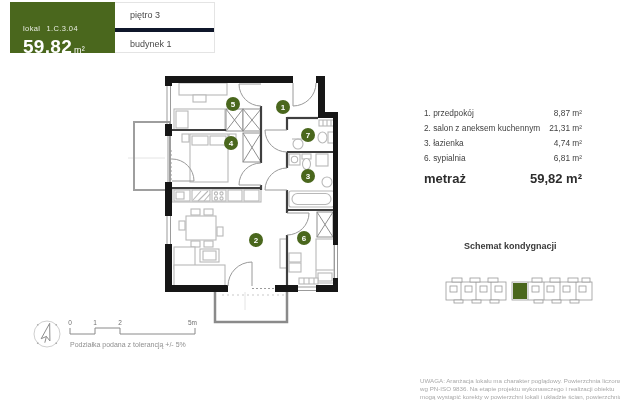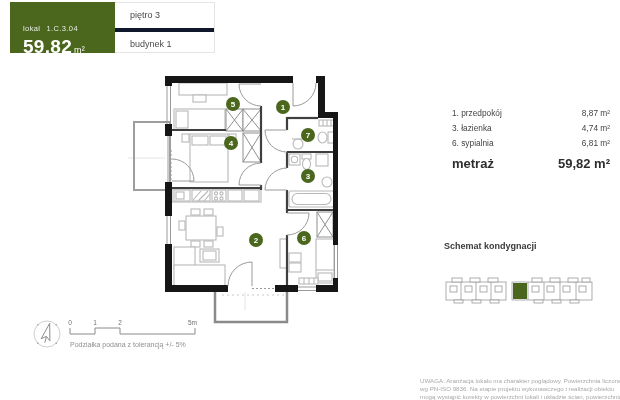--- a/index.html
+++ b/index.html
@@ -14,27 +14,27 @@
   .hdr-green .sub{font-size:7.5px;letter-spacing:.4px;color:rgba(255,255,255,.88);}
   .hdr-green .sub .num{margin-left:6px;}
   .hdr-green .big{font-size:19px;font-weight:bold;margin-top:3px;letter-spacing:.3px;}
   .hdr-green .unit{font-size:9px;font-weight:normal;margin-left:2px;}
   .hdr-cells{position:absolute;left:115px;top:2px;width:100px;height:51px;box-sizing:border-box;
              border:1px solid #e4e4e4;border-left:none;background:#fff;}
   .hdr-cell{height:24px;line-height:24px;padding-left:15px;font-size:9px;color:#4a4a4a;}
   .hdr-cell.first{border-bottom:4px solid #0f172a;height:25px;line-height:25px;}
 
   
-  .room-list{position:absolute;left:452px;top:106px;width:158px;font-size:8.3px;color:#424242;}
+  .room-list{position:absolute;left:424px;top:106px;width:158px;font-size:8.3px;color:#424242;}
   .room-row{display:flex;height:14.9px;align-items:center;white-space:nowrap;}
   .room-row .area{margin-left:auto;}
   .total-row{display:flex;margin-top:5px;font-weight:bold;font-size:13px;color:#2d2d2d;white-space:nowrap;justify-content:center;}
   .total-row .area{margin-left:auto;}
 
-  .schemat-title{position:absolute;left:444px;top:241px;font-size:9px;font-weight:bold;color:#3a3a3a;}
+  .schemat-title{position:absolute;left:464px;top:241px;font-size:9px;font-weight:bold;color:#3a3a3a;}
 
   .scale-note{position:absolute;left:70px;top:341px;font-size:7px;color:#8f8f8f;white-space:nowrap;}
 
   .disclaimer{position:absolute;left:420px;top:377px;width:200px;font-size:6.2px;line-height:8px;
               color:#a8a8a8;white-space:nowrap;}
 </style>
 </head>
 <body>
 
 <div class="page">
@@ -372,20 +372,24 @@
     <div class="hdr-cell first">piętro 3</div>
     <div class="hdr-cell">budynek 1</div>
   </div>
 
   <div class="room-list">
     <div class="room-row">
         <span>1. przedpokój</span>
         <span class="area">8,87 m²</span>
       </div>
     <div class="room-row">
+        <span>2. salon z aneksem kuchennym</span>
+        <span class="area">21,31 m²</span>
+      </div>
+    <div class="room-row">
         <span>3. łazienka</span>
         <span class="area">4,74 m²</span>
       </div>
     <div class="room-row">
         <span>6. sypialnia</span>
         <span class="area">6,81 m²</span>
       </div>
     <div class="total-row">
         <span>metraż</span>
         <span class="area">59,82 m²</span>

